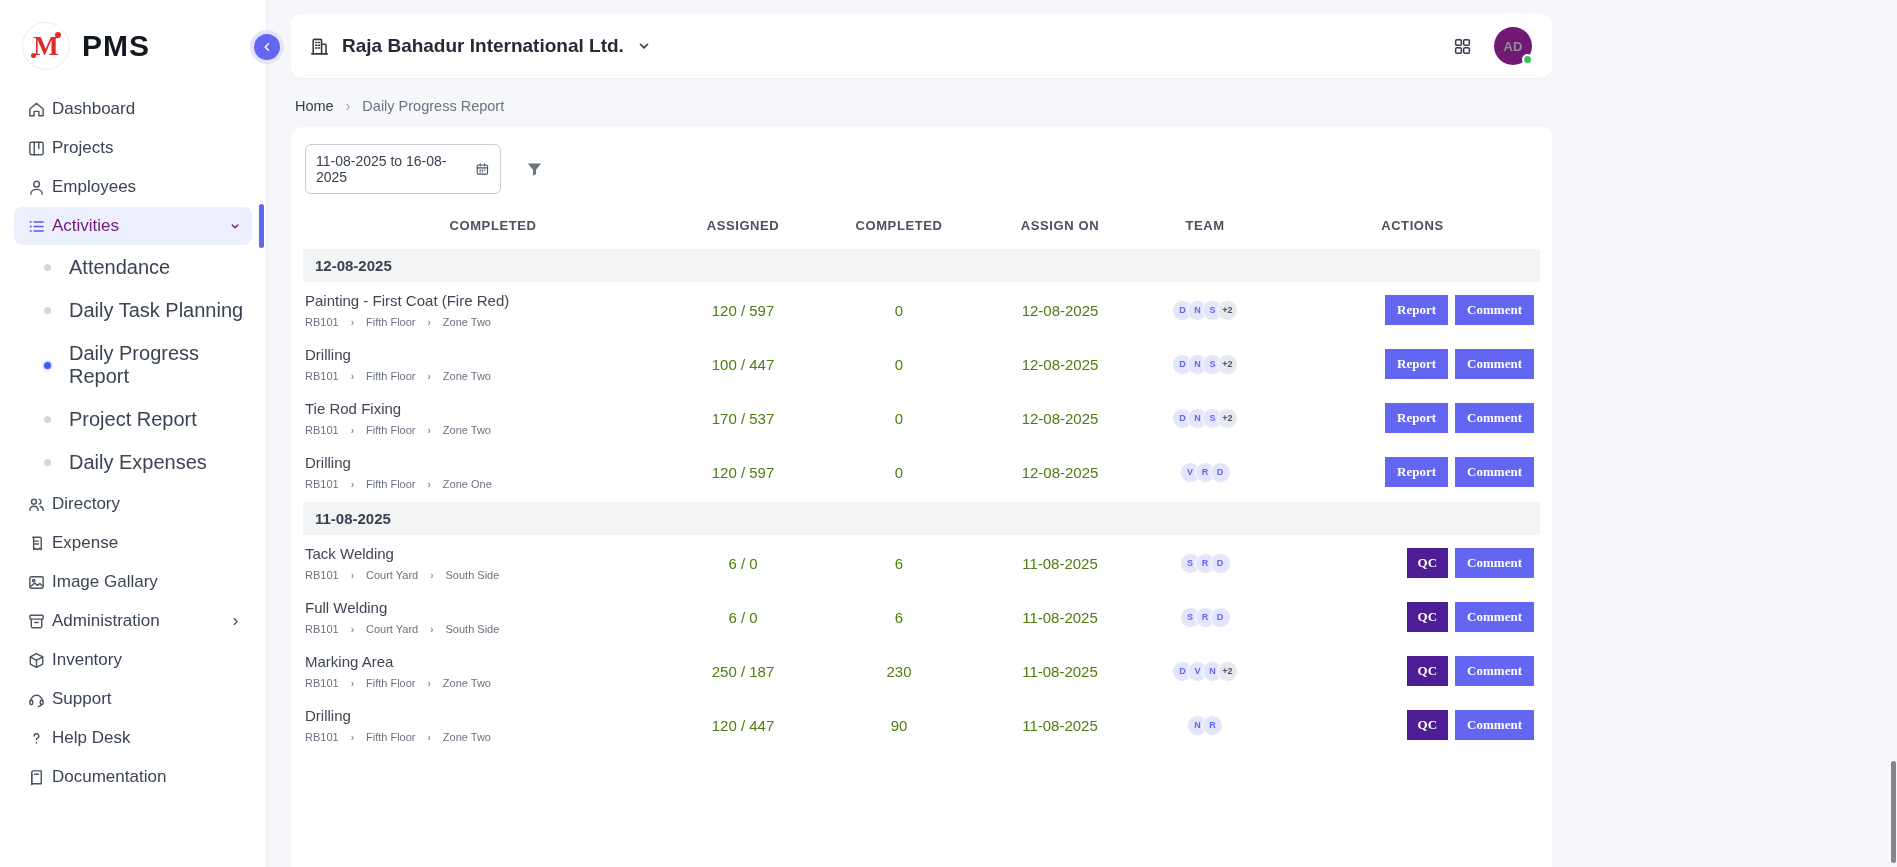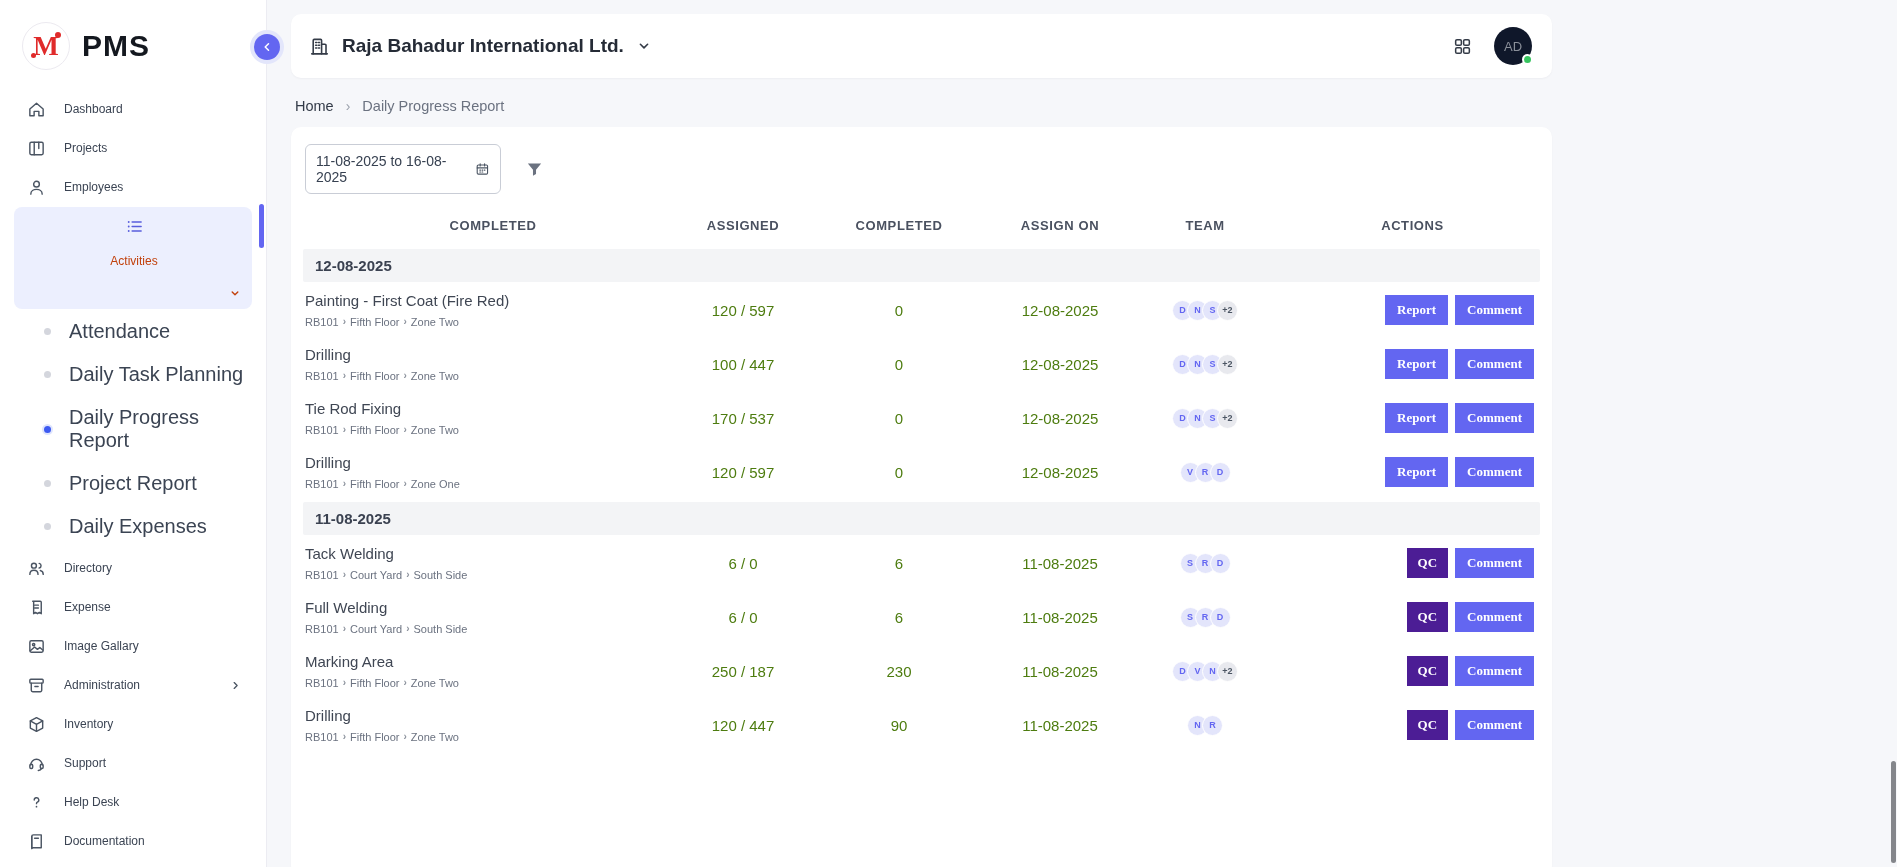--- a/index.html
+++ b/index.html
@@ -19,26 +19,26 @@
   .logo-mark {
     width:48px; height:48px; border-radius:50%; border:1.5px solid #eceaf0;
     display:flex; align-items:center; justify-content:center; position:relative;
     font-weight:800; font-size:27px; color:#e02b2b; font-family:"Liberation Serif", serif;
   }
   .logo-mark::before { content:""; position:absolute; width:6px; height:6px; border-radius:50%; background:#e02b2b; top:9px; right:8px; }
   .logo-mark::after  { content:""; position:absolute; width:5px; height:5px; border-radius:50%; background:#e02b2b; left:8px; bottom:11px; }
   .logo-text { font-size:30px; font-weight:700; color:#14181f; letter-spacing:1px; }
   .nav { margin-top:4px; }
   .nav-item {
-    display:flex; align-items:center; gap:18px;
+    display:flex; align-items:center; gap:6px;
     margin:1px 14px; padding:9px 10px 9px 12px;
-    border-radius:8px; font-size:12px; color:#3b4453; cursor:pointer; position:relative;
+    border-radius:8px; font-size:17px; color:#3b4453; cursor:pointer; position:relative;
   }
   .nav-item .nicon { width:20px; height:20px; display:flex; align-items:center; justify-content:center; color:#4b5563; flex:0 0 20px; }
-  .nav-item.active { background:#eceffe; color:#c2410c;flex-direction:column; }
+  .nav-item.active { background:#eceffe; color:#701a75; }
   .nav-item.active .nicon { color:#585ddd; }
   .nav-item .chev { margin-left:auto; display:flex; color:inherit; }
   .active-bar { position:absolute; right:-12px; top:-3px; width:5px; height:44px; border-radius:4px; background:#6366f1; }
   .sub-item {
     display:flex; align-items:center; gap:18px;
     padding:10px 10px 10px 44px; font-size:20px; color:#3b4453; cursor:pointer;
   }
   .dot { width:7px; height:7px; border-radius:50%; background:#d4d6dd; flex:0 0 7px; }
   .dot.active { background:#3d5af1; box-shadow:0 0 0 2px #dfe5fd; }
   .collapse-btn {
@@ -50,22 +50,22 @@
   
   .main { flex:1; position:relative; }
   .card { background:#fff; border-radius:10px; box-shadow:0 1px 2px rgba(30,35,60,0.04); }
   .topbar {
     height:64px; width:1261px; margin:14px 0 0 24px;
     display:flex; align-items:center; justify-content:space-between; padding:0 20px 0 18px;
   }
   .tb-left { display:flex; align-items:center; gap:12px; cursor:pointer; }
   .company { font-size:19px; font-weight:700; color:#252b36; }
   .tb-right { display:flex; align-items:center; gap:22px; }
-  .avatar { width:38px; height:38px; border-radius:50%; background:#0f172a; color:#8a8f99;
-    font-size:13px; font-weight:400; display:flex; align-items:center; justify-content:center; position:relative; cursor:pointer; }
+  .avatar { width:38px; height:38px; border-radius:50%; background:#701a75; color:#8a8f99;
+    font-size:13px; font-weight:700; display:flex; align-items:center; justify-content:center; position:relative; cursor:pointer; }
   .avatar .status { position:absolute; right:-1px; bottom:0; width:11px; height:11px; border-radius:50%;
     background:#37c45f; border:2px solid #fff; }
   .breadcrumb { display:flex; align-items:center; gap:12px; margin:20px 0 0 28px; font-size:14.5px; }
   .breadcrumb .bc-home { color:#333b48; cursor:pointer; }
   .breadcrumb .bc-sep { color:#9aa0ab; font-size:14px; }
   .breadcrumb .bc-cur { color:#6b7280; }
   .content { width:1261px; margin:13px 0 0 24px; min-height:748px; padding:15px 12px 20px; }
   .filter-row { display:flex; align-items:center; gap:24px; margin:2px 0 14px 2px; }
   .date-box {
     display:flex; align-items:center; gap:10px; border:1px solid #c9cdd6; border-radius:6px;
@@ -77,21 +77,21 @@
   .thead, .trow { display:grid; grid-template-columns:380px 120px 192px 130px 160px 1fr; align-items:center; }
   .thead { padding:10px 0 14px; font-size:13px; font-weight:700; color:#4a5160; letter-spacing:0.6px; }
   .thead > div { text-align:center; }
   .group-row {
     background:#f3f4f6; padding:8px 12px; font-size:15px; font-weight:700; color:#3a4150;
     border-radius:2px; margin:2px 0;
   }
   .trow { padding:8px 0 10px; }
   .cell.activity { padding-left:2px; }
   .a-title { font-size:15px; color:#3f4653; margin-bottom:7px; }
-  .a-path { display:flex; gap:4px; font-size:11px; color:#6b7280; }
+  .a-path { display:flex; align-items:center; gap:12px; font-size:11px; color:#6b7280; }
   .a-path .psep { color:#8b919c; font-size:10px; font-weight:700; }
   .cell.num { text-align:center; font-size:15px; color:#4d7c0f; }
   .cell.team { display:flex; justify-content:center; }
   .badge {
     width:21px; height:21px; border-radius:50%; background:#e3e5fb; color:#6366f1;
     font-size:9px; font-weight:700; display:flex; align-items:center; justify-content:center;
     border:1.5px solid #fff; margin-left:-6px; cursor:pointer;
   }
   .badge:first-child { margin-left:0; }
   .badge.extra { background:#e8e9ee; color:#4b5563; }

